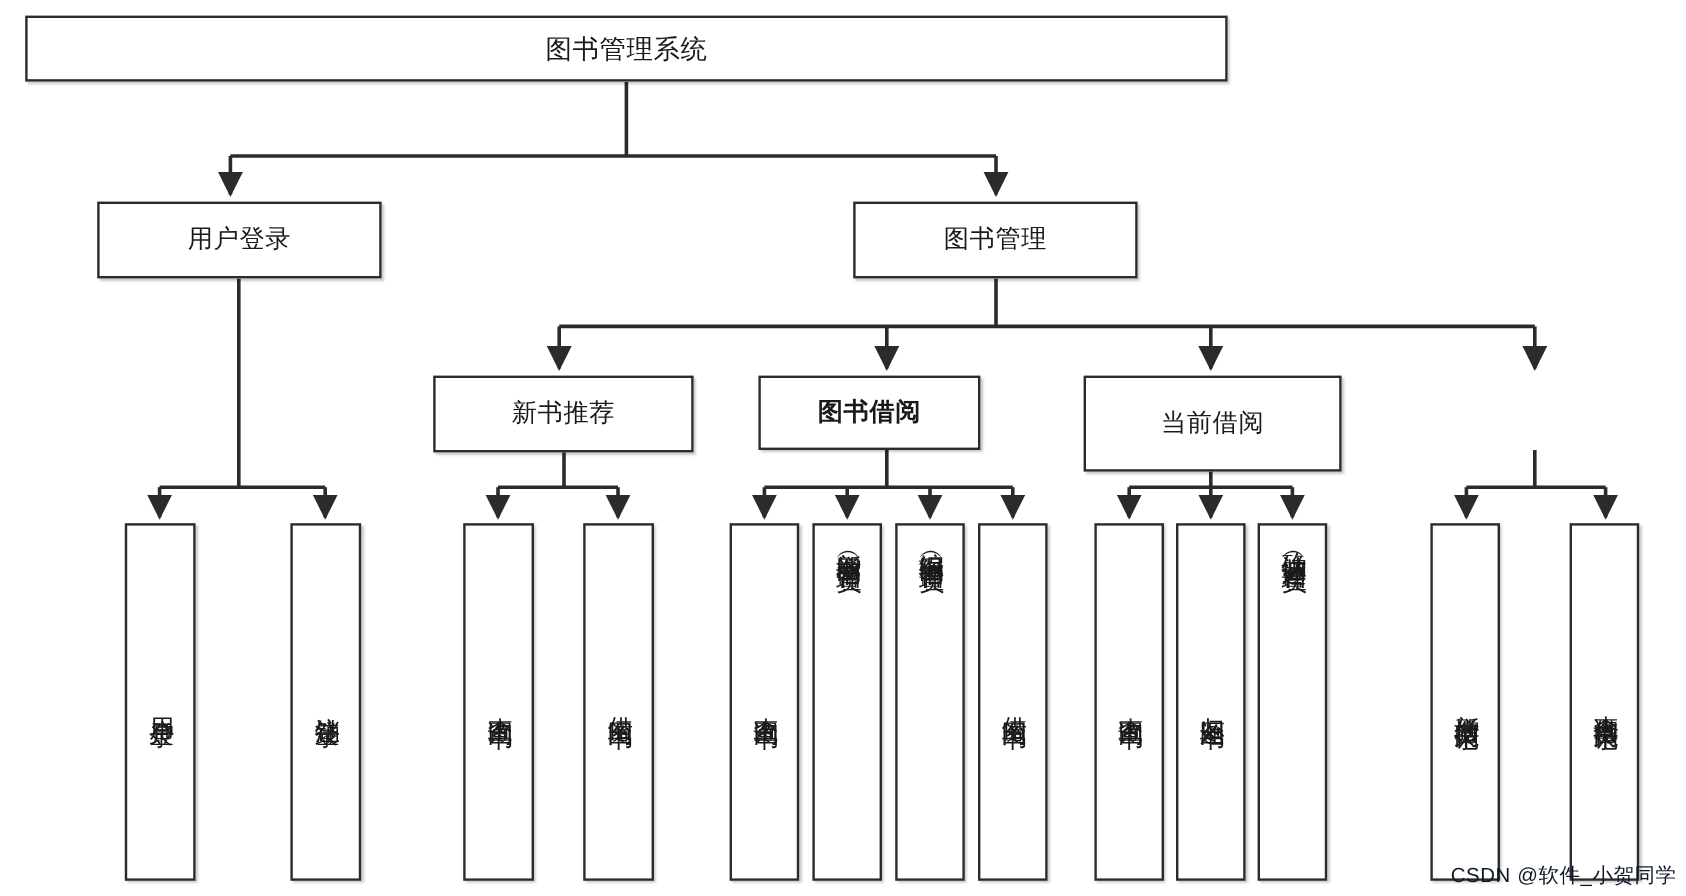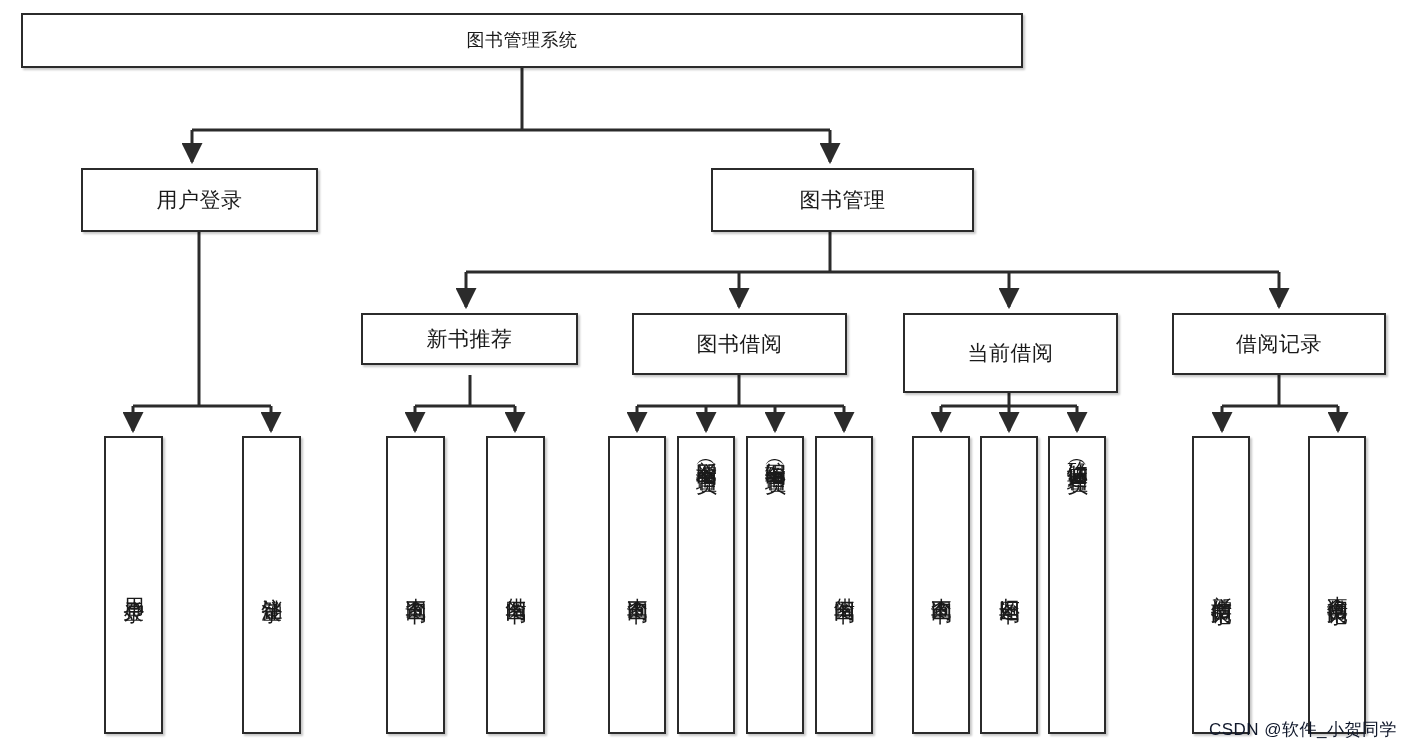--- a/index.html
+++ b/index.html
@@ -36,21 +36,21 @@
     align-items: center;
     justify-content: center;
     color: #1a1a1a;
   }
   .node-label {
     font-size: 21px;
     line-height: 1.15;
     letter-spacing: 0.5px;
     white-space: nowrap;
   }
-  .node-root .node-label { font-size: 18px; }
+  .node-root .node-label { font-size: 22px; }
   .node-leaf {
     align-items: flex-start;
     justify-content: center;
     padding-top: 6px;
   }
   .node-leaf .node-label {
     writing-mode: vertical-rl;
     text-orientation: upright;
     font-size: 21px;
     line-height: 1.18;
@@ -123,35 +123,32 @@
     </g>
   </svg>
 
   <div class="node-box node-root" style="left:21px; top:13px; width:1002px; height:55px;">
     <span class="node-label">图书管理系统</span>
   </div>
 
   <div class="node-box" style="left:81px; top:168px; width:237px; height:64px;">
     <span class="node-label">用户登录</span>
   </div>
-  <div class="node-box" style="left:711px; top:168px; width:263px; height:64px;">
+  <div class="node-box" style="left:711px; top:168px; width:237px; height:64px;">
     <span class="node-label">图书管理</span>
   </div>
 
-  <div class="node-box" style="left:361px; top:313px; width:217px; height:52px;">
+  <div class="node-box" style="left:361px; top:313px; width:217px; height:64px;">
     <span class="node-label">新书推荐</span>
   </div>
-  <div class="node-box" style="left:632px; top:313px; width:215px; height:62px;">
+  <div class="node-box" style="left:632px; top:313px; width:185px; height:62px;font-weight:bold;">
     <span class="node-label">图书借阅</span>
   </div>
   <div class="node-box" style="left:903px; top:313px; width:215px; height:80px;">
     <span class="node-label">当前借阅</span>
-  </div>
-  <div class="node-box" style="left:1172px; top:313px; width:214px; height:62px;">
-    <span class="node-label">借阅记录</span>
   </div>
 
   <div class="node-box node-leaf leaf-mid" style="left:104px; top:436px; width:59px; height:298px;">
     <span class="node-label">用户登录</span>
   </div>
   <div class="node-box node-leaf leaf-mid" style="left:242px; top:436px; width:59px; height:298px;">
     <span class="node-label">注销登录</span>
   </div>
 
   <div class="node-box node-leaf leaf-mid" style="left:386px; top:436px; width:59px; height:298px;">

